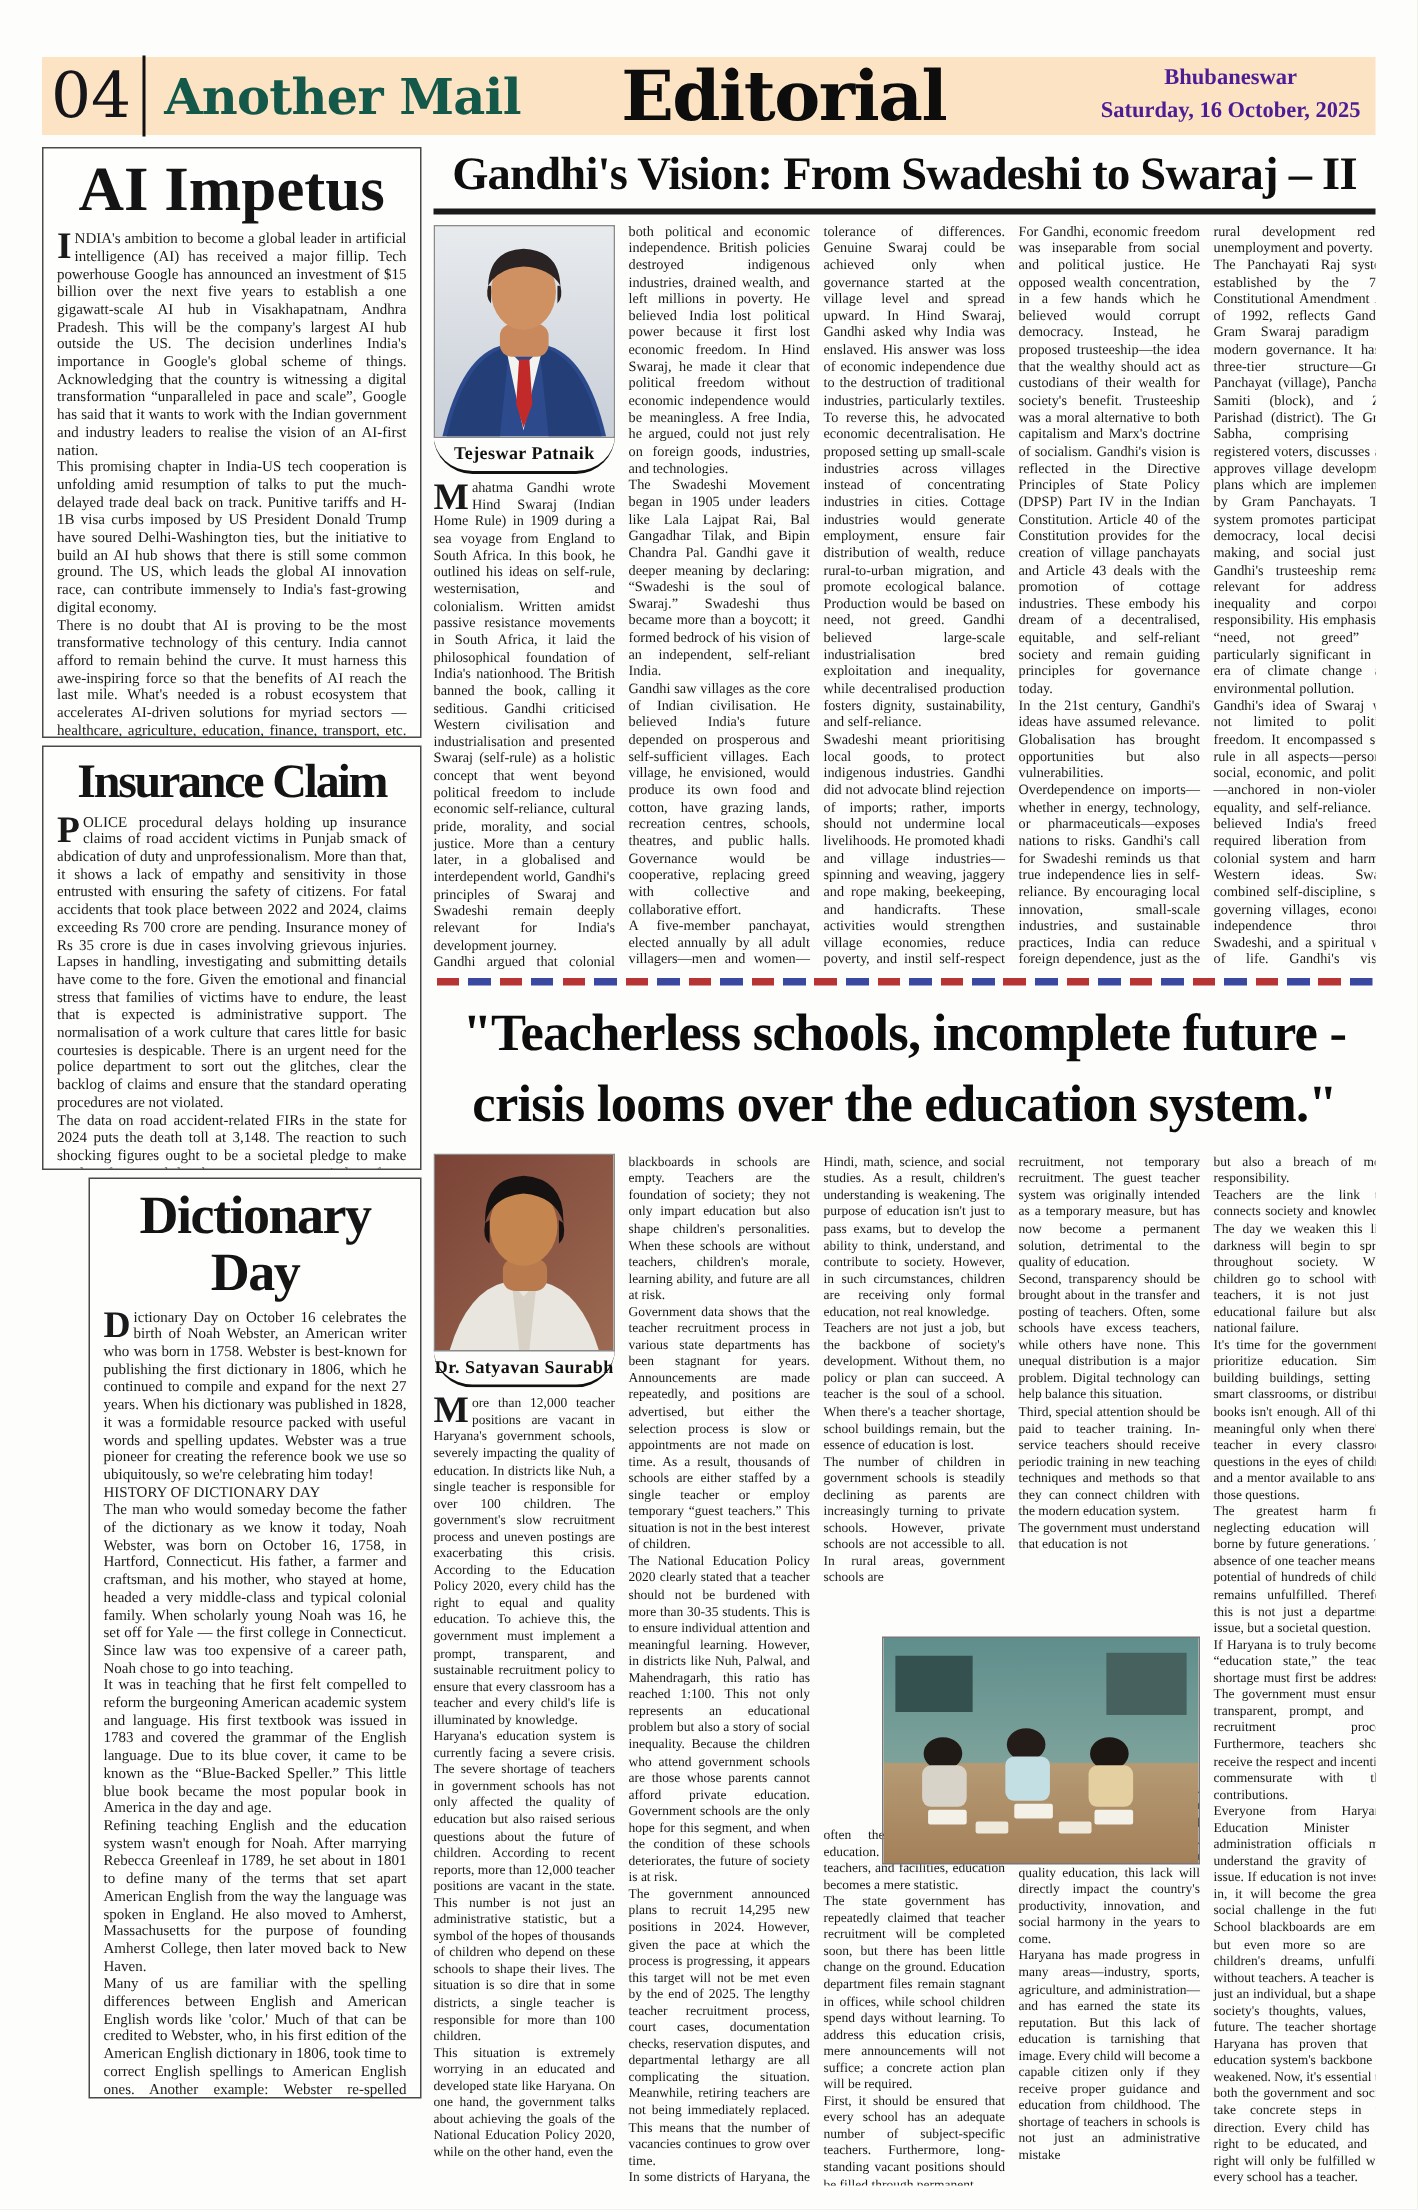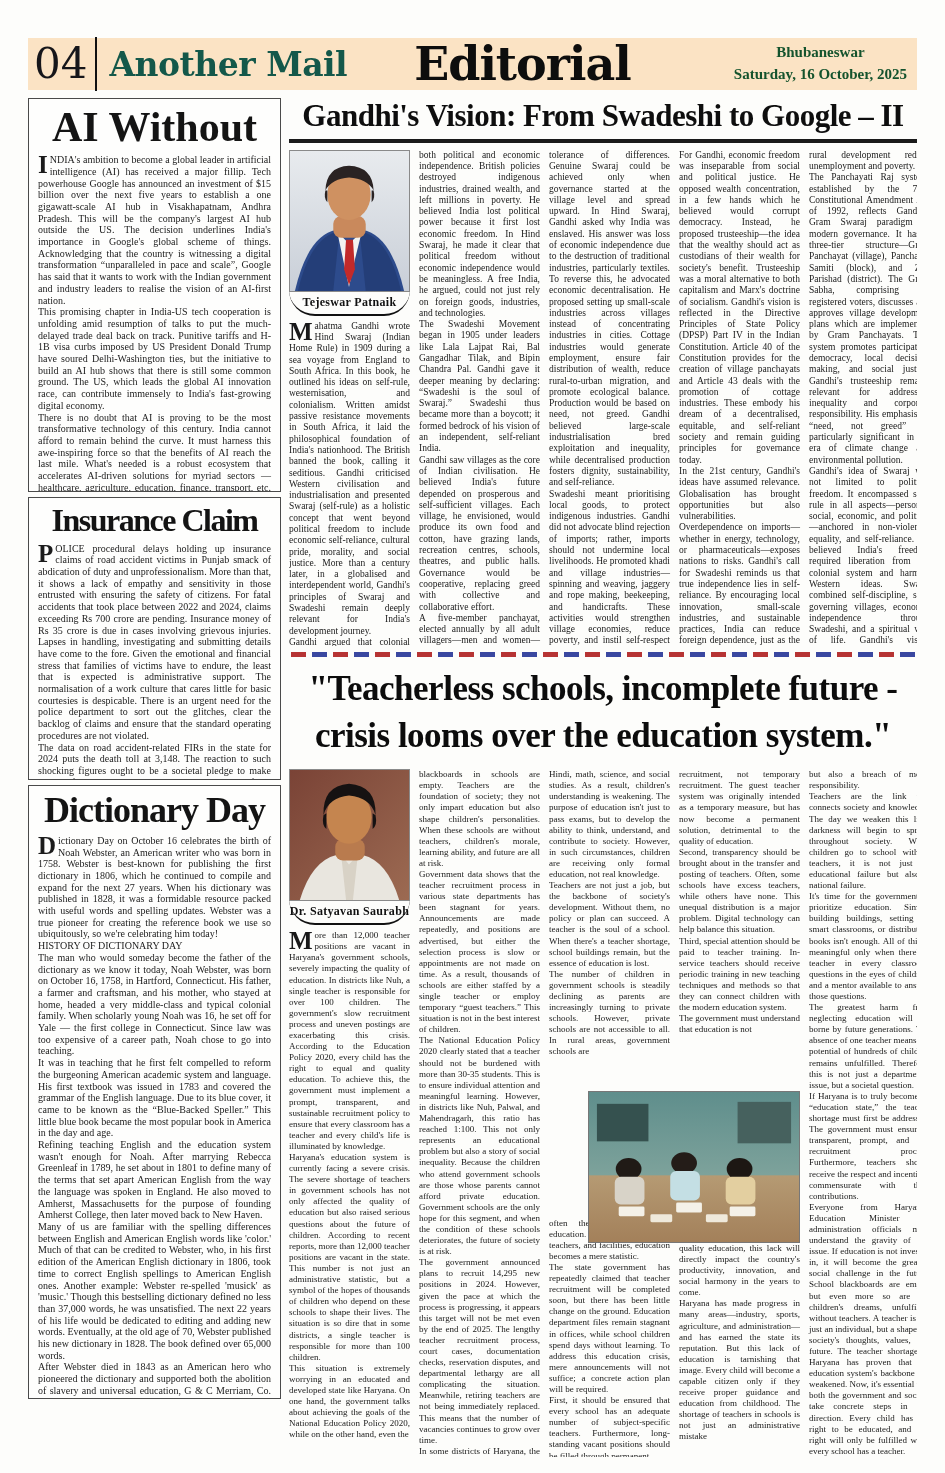--- a/index.html
+++ b/index.html
@@ -7,32 +7,32 @@
   body { font-family:"Liberation Serif", serif; }
   .page { position:relative; width:945px; height:1473px; margin:0 auto; background:#fdfdfb; overflow:hidden; }
   .inner { position:absolute; left:28px; top:38px; width:889px; }
 
   
   .band { display:flex; align-items:center; background:#fbe3c4; height:52px; padding:4px 10px 4px 6px; }
   .pageno { font-family:"DejaVu Serif", serif; font-size:42px; font-weight:400; color:#16161a; line-height:1; }
   .vrule { width:2px; height:54px; background:#111; margin:0 12px 0 8px; }
   .brand { font-family:"DejaVu Serif", serif; font-size:33px; font-weight:bold; color:#14584a; letter-spacing:-0.5px; }
   .section { flex:1; text-align:center; font-family:"DejaVu Serif", serif; font-size:46px; font-weight:bold; color:#0d0d0d; letter-spacing:-1px; transform:translateX(-18px); }
-  .dateblock { text-align:center; font-weight:bold; font-size:15px; line-height:1.45; color:#14532d; }
+  .dateblock { text-align:center; font-weight:bold; font-size:15px; line-height:1.45; color:#4c1d95; }
 
   .content { display:flex; gap:8px; margin-top:8px; }
 
   
   .leftcol { width:253px; display:flex; flex-direction:column; gap:5px; flex:none; }
   .box { border:1.5px solid #4a4a4a; background:#fefefd; padding:6px 9px; overflow:hidden; }
   .box h2 { text-align:center; font-weight:bold; color:#141414; margin:0 0 5px; line-height:1.05; font-family:"Liberation Serif", serif; }
   .t0 { font-size:42px; }
   .t1 { font-size:32px; letter-spacing:-1.5px; }
   .t2 { font-size:36px; letter-spacing:-1px; }
-  .b0 { height:394px; } .b1 { height:283px; } .b2 { height:614px; }
+  .b0 { height:394px; } .b1 { height:283px; } .b2 { height:614px;margin-left:31px; }
   .btext { font-size:10px; line-height:11.7px; text-align:justify; white-space:pre-line; color:#1b1b1b; }
   .dc::first-letter { font-size:25px; font-weight:bold; float:left; line-height:20px; padding:1px 2px 0 0; }
 
   
   .maincol { width:628px; flex:1; }
   .gandhi-head { text-align:center; font-size:31px; font-weight:bold; letter-spacing:-0.5px; color:#0e0e0e; margin:0 0 5px; line-height:1.15; }
   .hrule { border-top:3.5px solid #1a1a1a; border-bottom:1px solid #1a1a1a; height:3px; margin-bottom:7px; }
   .cols5 { display:flex; gap:9px; }
   .gandhi-cols { height:496px; overflow:hidden; }
   .col { width:121px; flex:none; }
@@ -67,21 +67,21 @@
       <div class="dateblock">
         <div>Bhubaneswar</div>
         <div>Saturday, 16 October, 2025</div>
       </div>
     </header>
 
     <div class="content">
 
       <aside class="leftcol">
         <article class="box b0">
-          <h2 class="t0">AI Without</h2>
+          <h2 class="t0">AI Impetus</h2>
           <div class="btext dc">INDIA's ambition to become a global leader in artificial intelligence (AI) has received a major fillip. Tech powerhouse Google has announced an investment of $15 billion over the next five years to establish a one gigawatt-scale AI hub in Visakhapatnam, Andhra Pradesh. This will be the company's largest AI hub outside the US. The decision underlines India's importance in Google's global scheme of things. Acknowledging that the country is witnessing a digital transformation “unparalleled in pace and scale”, Google has said that it wants to work with the Indian government and industry leaders to realise the vision of an AI-first nation.
 This promising chapter in India-US tech cooperation is unfolding amid resumption of talks to put the much-delayed trade deal back on track. Punitive tariffs and H-1B visa curbs imposed by US President Donald Trump have soured Delhi-Washington ties, but the initiative to build an AI hub shows that there is still some common ground. The US, which leads the global AI innovation race, can contribute immensely to India's fast-growing digital economy.
 There is no doubt that AI is proving to be the most transformative technology of this century. India cannot afford to remain behind the curve. It must harness this awe-inspiring force so that the benefits of AI reach the last mile. What's needed is a robust ecosystem that accelerates AI-driven solutions for myriad sectors — healthcare, agriculture, education, finance, transport, etc. There should be no compromise on the development of AI that prioritises accountability, affordability and accessibility. A big task for India is to ensure that techno-legal safeguards don't stifle innovation and growth. The country has so far steered clear of overregulation, but the three-pronged menace of deepfakes, privacy risks and cybersecurity threats will require effective, long-term solutions. At the same time, it is imperative to engage pragmatically with Google, which is grappling with several antitrust challenges in India.</div>
         </article>
         <article class="box b1">
           <h2 class="t1">Insurance Claim</h2>
           <div class="btext dc">POLICE procedural delays holding up insurance claims of road accident victims in Punjab smack of abdication of duty and unprofessionalism. More than that, it shows a lack of empathy and sensitivity in those entrusted with ensuring the safety of citizens. For fatal accidents that took place between 2022 and 2024, claims exceeding Rs 700 crore are pending. Insurance money of Rs 35 crore is due in cases involving grievous injuries. Lapses in handling, investigating and submitting details have come to the fore. Given the emotional and financial stress that families of victims have to endure, the least that is expected is administrative support. The normalisation of a work culture that cares little for basic courtesies is despicable. There is an urgent need for the police department to sort out the glitches, clear the backlog of claims and ensure that the standard operating procedures are not violated.
 The data on road accident-related FIRs in the state for 2024 puts the death toll at 3,148. The reaction to such shocking figures ought to be a societal pledge to make roads safer, a push by the government to strictly enforce traffic rules, and fixing accountability. Instead, there's a sense of bravado attached to disregarding traffic norms in Punjab. The lax enforcement encourages a free-for-all disposition, where those following the rules are often subjected to abuse and road rage. It's a matter of shame that even the large diasporic footprint has failed to effect an attitudinal change.
 Initiatives such as setting up of the Sadak Suraksha Force and installation of CCTV cameras to check traffic violations have made a difference, but a lot more is required. Road safety has to be a 24x7 commitment of every stakeholder, the road user most of all.</div>
         </article>
@@ -93,21 +93,21 @@
 It was in teaching that he first felt compelled to reform the burgeoning American academic system and language. His first textbook was issued in 1783 and covered the grammar of the English language. Due to its blue cover, it came to be known as the “Blue-Backed Speller.” This little blue book became the most popular book in America in the day and age.
 Refining teaching English and the education system wasn't enough for Noah. After marrying Rebecca Greenleaf in 1789, he set about in 1801 to define many of the terms that set apart American English from the way the language was spoken in England. He also moved to Amherst, Massachusetts for the purpose of founding Amherst College, then later moved back to New Haven.
 Many of us are familiar with the spelling differences between English and American English words like 'color.' Much of that can be credited to Webster, who, in his first edition of the American English dictionary in 1806, took time to correct English spellings to American English ones. Another example: Webster re-spelled 'musick' as 'music.' Though this bestselling dictionary defined no less than 37,000 words, he was unsatisfied. The next 22 years of his life would be dedicated to editing and adding new words. Eventually, at the old age of 70, Webster published his new dictionary in 1828. The book defined over 65,000 words.
 After Webster died in 1843 as an American hero who pioneered the dictionary and supported both the abolition of slavery and universal education, G &amp; C Merriam, Co. purchased the rights to his “An American Dictionary of the English Language”. The Merriam brothers behind the company, George and Charles, continued to refine Webster's dictionary, eventually giving us the Merriam-Webster dictionary we know today.</div>
         </article>
       </aside>
 
       <main class="maincol">
 
         <section>
-          <h1 class="gandhi-head">Gandhi's Vision: From Swadeshi to Google – II</h1>
+          <h1 class="gandhi-head">Gandhi's Vision: From Swadeshi to Swaraj – II</h1>
           <div class="hrule"></div>
           <div class="cols5 gandhi-cols">
             <div class="col">
               <figure class="author">
                 <div class="photo" style="height:142px;">
                   <svg viewBox="0 0 121 142" preserveAspectRatio="none">
                     <defs>
                       <linearGradient id="bg1" x1="0" y1="0" x2="0" y2="1">
                         <stop offset="0" stop-color="#e8ebee"></stop>
                           <stop offset="1" stop-color="#c9cfd8"></stop>

